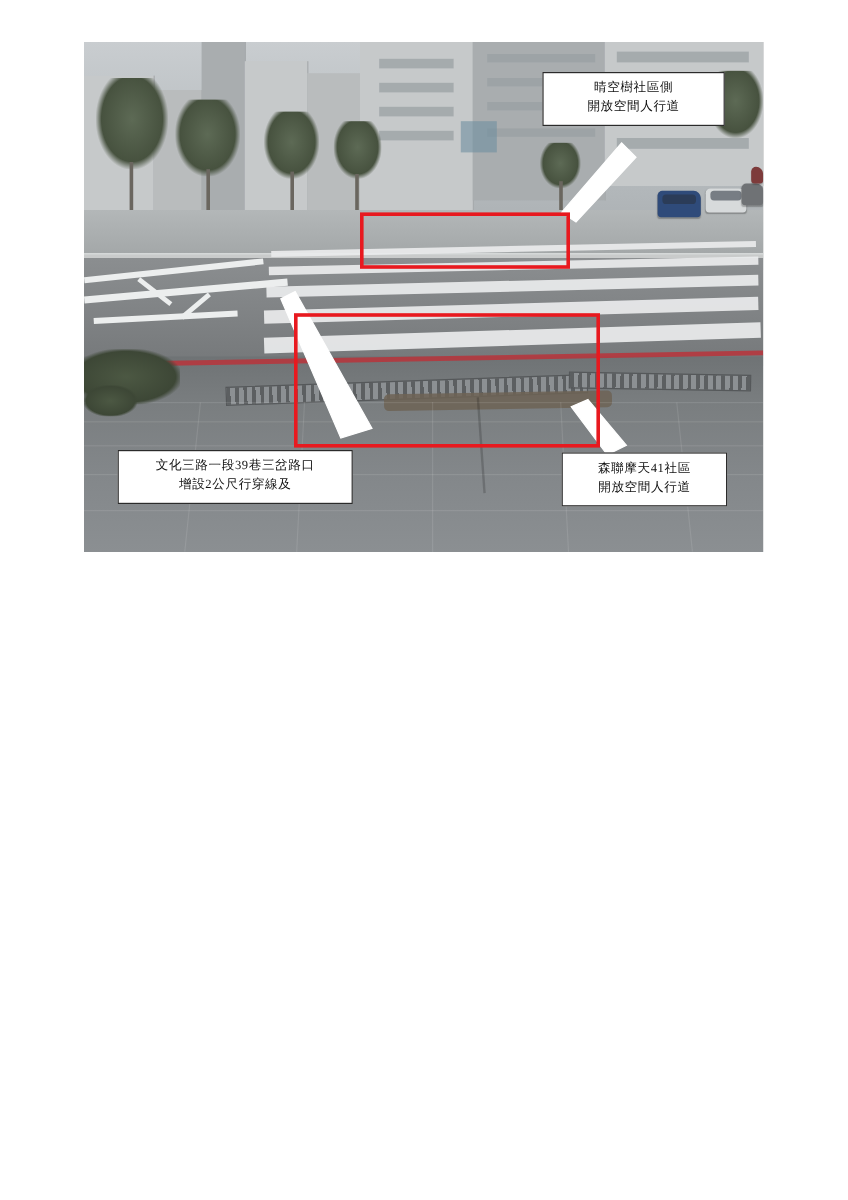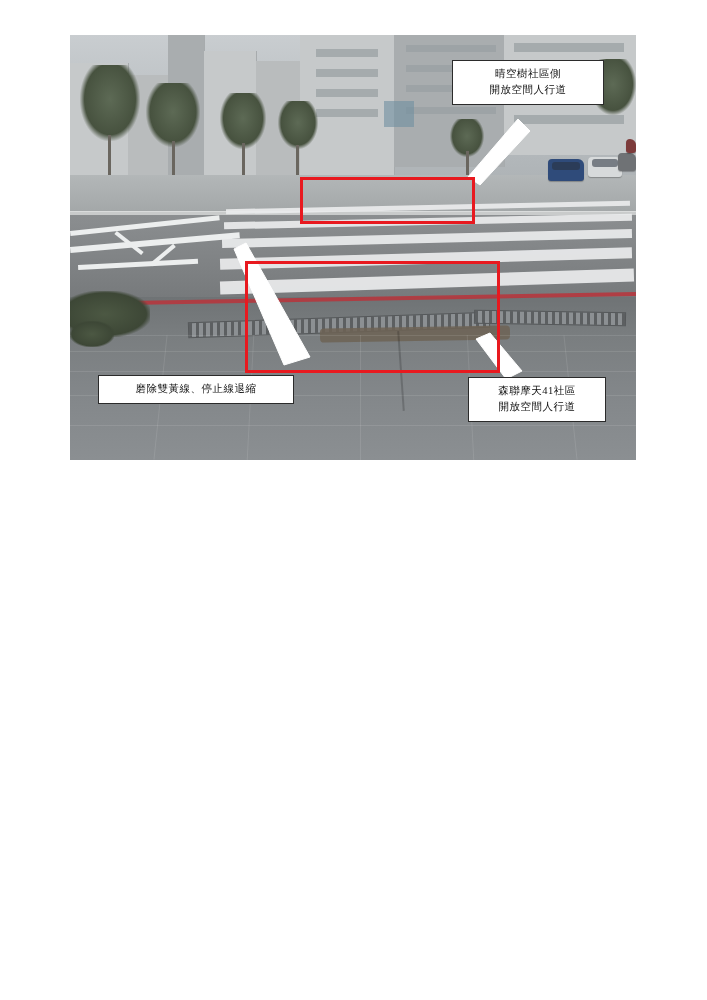--- a/index.html
+++ b/index.html
@@ -304,21 +304,22 @@
 
       <div class="red-box" style="left:230px;top:142px;width:175px;height:47px;"></div>
       <div class="red-box" style="left:175px;top:226px;width:255px;height:112px;"></div>
 
       <div class="callout" style="left:382px;top:25px;width:152px;">
         <div>晴空樹社區側</div>
         <div>開放空間人行道</div>
       </div>
 
       <div class="callout" style="left:28px;top:340px;width:196px;">
-        <div>磨除雙黃線、停止線退縮</div>
+        <div>文化三路一段39巷三岔路口</div>
+        <div>增設2公尺行穿線及</div>
       </div>
 
       <div class="callout" style="left:398px;top:342px;width:138px;">
         <div>森聯摩天41社區</div>
         <div>開放空間人行道</div>
       </div>
 
     </div>
   </div>
 

